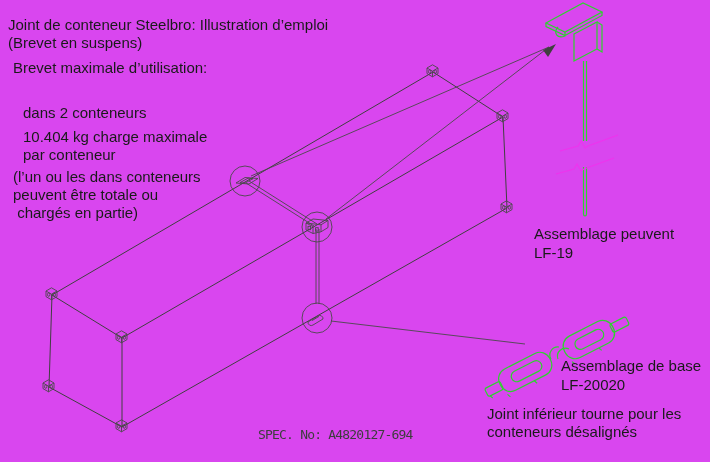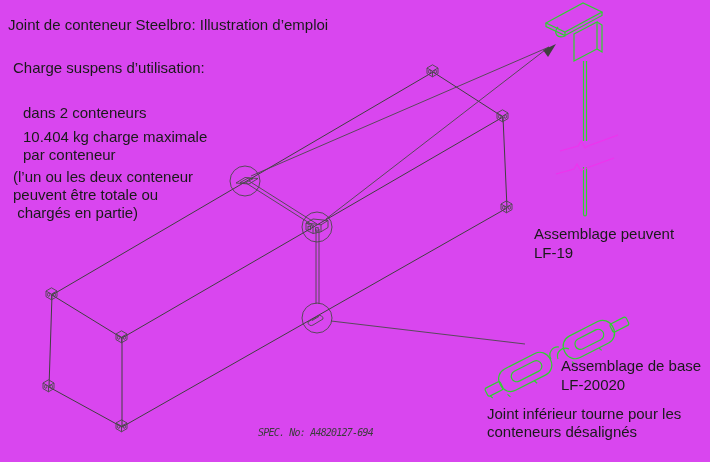--- a/index.html
+++ b/index.html
@@ -4,21 +4,21 @@
 <style>
   html,body{margin:0;padding:0;background:#ffffff;}
   .stage{
     position:relative;width:710px;height:462px;background:#d946ef;
     font-family:"Liberation Sans",sans-serif;color:#1a1a1a;overflow:hidden;
   }
   .stage svg{position:absolute;left:0;top:0;}
   .txt{position:absolute;font-size:15px;line-height:15px;white-space:pre;color:#1a1a1a;}
   .spec{
     position:absolute;font-family:"DejaVu Sans Mono","Liberation Mono",monospace;
-    font-size:10px;letter-spacing:-0.8px;color:#3d3d3d;font-style:italic;
+    font-size:13px;letter-spacing:-0.8px;color:#3d3d3d;
   }
   .gray{stroke:#404040;fill:none;stroke-width:1;}
   .grayThin{stroke:#4a4a4a;fill:none;stroke-width:0.9;}
   .green{stroke:#2ed32e;fill:none;stroke-width:1.2;}
   .magenta{stroke:#ee33ee;fill:none;stroke-width:1.2;}
 </style>
 </head>
 <body>
 
 <div class="stage">
@@ -103,29 +103,30 @@
         <rect x="-14" y="-5.5" width="31" height="11" rx="5.5"></rect>
         <rect x="26" y="-4" width="18" height="9" rx="2"></rect>
         <path d="M-24,12 l1.5,3.5 M6,12 l1.5,3.5"></path>
       </g>
       <path d="M551,359 a8,8 0 0 1 8,-12"></path>
       <path d="M569,349 a8,8 0 0 0 -11,10"></path>
     </g>
   </svg>
 
   <div class="txt" style="left:8px;top:17px">Joint de conteneur Steelbro: Illustration d’emploi</div>
+  <div class="txt" style="left:8px;top:35px">(Brevet en suspens)</div>
 
-  <div class="txt" style="left:13px;top:60px">Charge suspens d’utilisation:</div>
+  <div class="txt" style="left:13px;top:60px">Brevet maximale d’utilisation:</div>
 
   <div class="txt" style="left:23px;top:105px">dans 2 conteneurs</div>
 
   <div class="txt" style="left:23px;top:129px">10.404 kg charge maximale</div>
   <div class="txt" style="left:23px;top:147px">par conteneur</div>
 
-  <div class="txt" style="left:13px;top:169px">(l’un ou les deux conteneur</div>
+  <div class="txt" style="left:13px;top:169px">(l’un ou les dans conteneurs</div>
   <div class="txt" style="left:13px;top:187px">peuvent être totale ou</div>
   <div class="txt" style="left:13px;top:205px"> chargés en partie)</div>
 
   <div class="txt" style="left:534px;top:226px">Assemblage peuvent</div>
   <div class="txt" style="left:534px;top:245px">LF-19</div>
 
   <div class="txt" style="left:561px;top:358px">Assemblage de base</div>
   <div class="txt" style="left:561px;top:377px">LF-20020</div>
   <div class="txt" style="left:487px;top:424px">conteneurs désalignés</div>
   <div class="txt" style="left:487px;top:406px">Joint inférieur tourne pour les</div>

